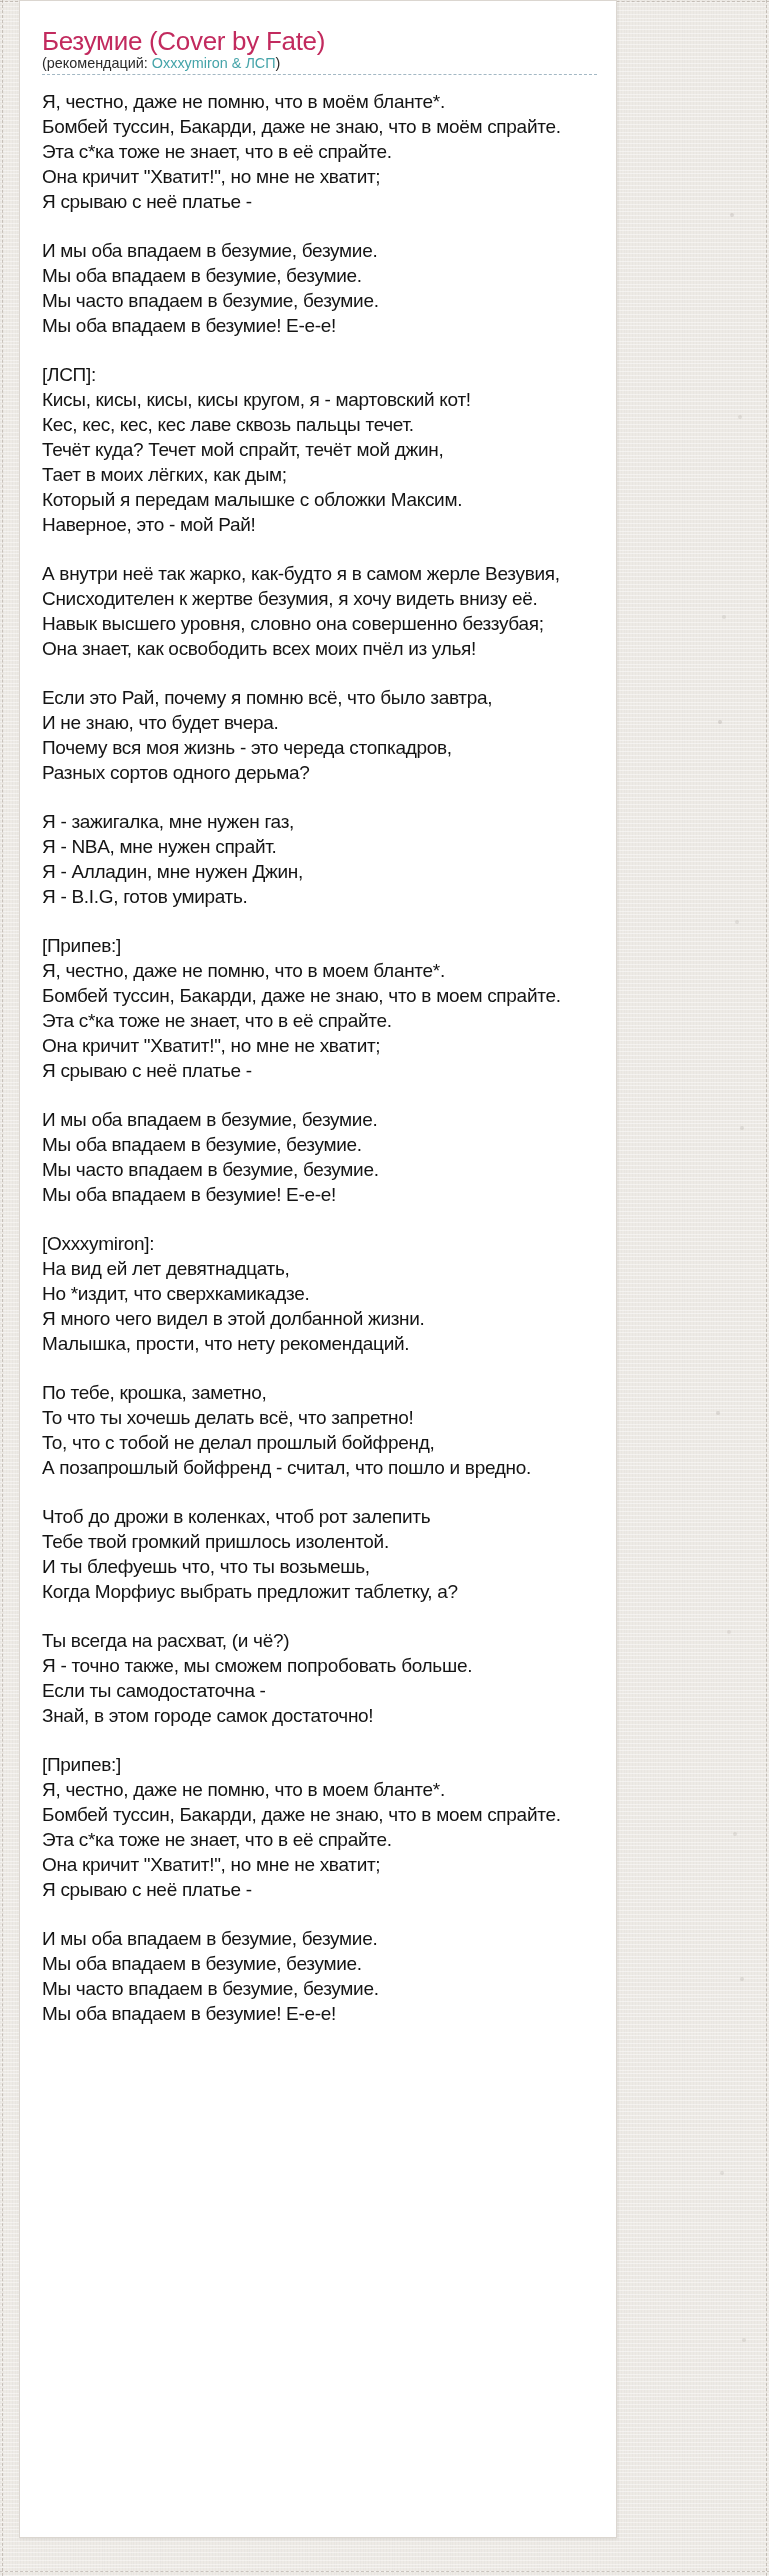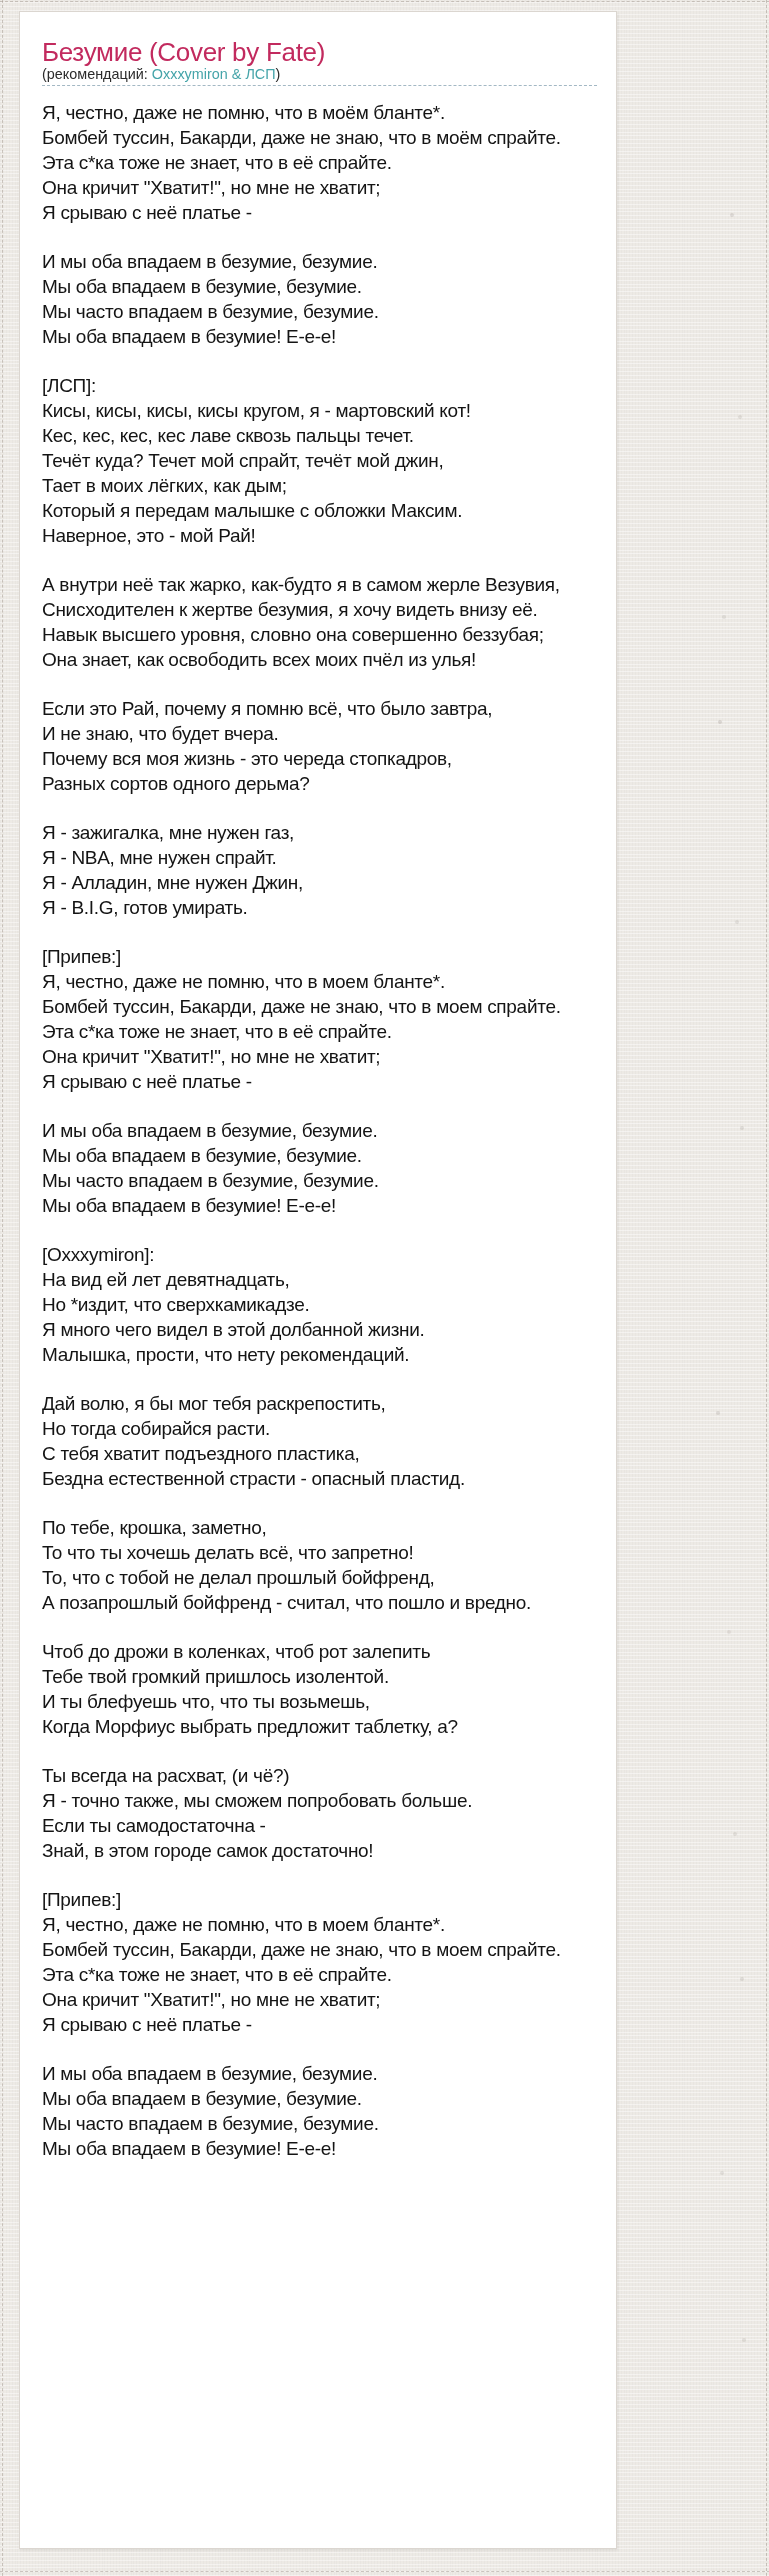--- a/index.html
+++ b/index.html
@@ -16,21 +16,21 @@
       repeating-linear-gradient(0deg, rgba(255,255,255,.45) 0 1px, rgba(0,0,0,0) 1px 3.8px),
       repeating-linear-gradient(90deg, rgba(0,0,0,.018) 0 1px, rgba(0,0,0,0) 1px 2.9px);
   }
   .stitch { position: absolute; z-index: 1; }
   .stitch-left   { left: 1.9px;  top: 0; bottom: 0; border-left: 1px dashed rgba(150,140,128,.45); }
   .stitch-right  { right: 2.9px; top: 0; bottom: 0; border-left: 1px dashed rgba(150,140,128,.45); }
   .stitch-top    { top: 1px;  left: 0; right: 0; border-top: 1px dashed rgba(150,140,128,.45); }
   .stitch-bottom { bottom: 3.8px; left: 0; right: 0; border-top: 1px dashed rgba(150,140,128,.45); }
   .card {
     position: absolute; z-index: 2;
-    left: 19px; top: 11px;
+    left: 19px; top: 0;
     width: 598px; min-height: 2538px;
     box-sizing: border-box;
     background: var(--card_bg, #ffffff);
     border: 1px solid #dbd6d0;
     box-shadow: 1px 1.9px 2.9px rgba(0,0,0,.07);
     padding: 27px 19px 29px 22px;
   }
   h1.song-title {
     margin: 0; padding: 0;
     font-size: 26px; line-height: 27px;
@@ -94,21 +94,20 @@
     <div class="lyrics">
         <p>Я, честно, даже не помню, что в моём бланте*.<br>Бомбей туссин, Бакарди, даже не знаю, что в моём спрайте.<br>Эта с*ка тоже не знает, что в её спрайте.<br>Она кричит "Хватит!", но мне не хватит;<br>Я срываю с неё платье -</p>
         <p>И мы оба впадаем в безумие, безумие.<br>Мы оба впадаем в безумие, безумие.<br>Мы часто впадаем в безумие, безумие.<br>Мы оба впадаем в безумие! Е-е-е!</p>
         <p>[ЛСП]:<br>Кисы, кисы, кисы, кисы кругом, я - мартовский кот!<br>Кес, кес, кес, кес лаве сквозь пальцы течет.<br>Течёт куда? Течет мой спрайт, течёт мой джин,<br>Тает в моих лёгких, как дым;<br>Который я передам малышке с обложки Максим.<br>Наверное, это - мой Рай!</p>
         <p>А внутри неё так жарко, как-будто я в самом жерле Везувия,<br>Снисходителен к жертве безумия, я хочу видеть внизу её.<br>Навык высшего уровня, словно она совершенно беззубая;<br>Она знает, как освободить всех моих пчёл из улья!</p>
         <p>Если это Рай, почему я помню всё, что было завтра,<br>И не знаю, что будет вчера.<br>Почему вся моя жизнь - это череда стопкадров,<br>Разных сортов одного дерьма?</p>
         <p>Я - зажигалка, мне нужен газ,<br>Я - NBA, мне нужен спрайт.<br>Я - Алладин, мне нужен Джин,<br>Я - B.I.G, готов умирать.</p>
         <p>[Припев:]<br>Я, честно, даже не помню, что в моем бланте*.<br>Бомбей туссин, Бакарди, даже не знаю, что в моем спрайте.<br>Эта с*ка тоже не знает, что в её спрайте.<br>Она кричит "Хватит!", но мне не хватит;<br>Я срываю с неё платье -</p>
         <p>И мы оба впадаем в безумие, безумие.<br>Мы оба впадаем в безумие, безумие.<br>Мы часто впадаем в безумие, безумие.<br>Мы оба впадаем в безумие! Е-е-е!</p>
         <p>[Oxxxymiron]:<br>На вид ей лет девятнадцать,<br>Но *издит, что сверхкамикадзе.<br>Я много чего видел в этой долбанной жизни.<br>Малышка, прости, что нету рекомендаций.</p>
-        <p>Дай волю, я бы мог тебя раскрепостить,<br>Но тогда собирайся расти.<br>С тебя хватит подъездного пластика,<br>Бездна естественной страсти - опасный пластид.</p>
         <p>По тебе, крошка, заметно,<br>То что ты хочешь делать всё, что запретно!<br>То, что с тобой не делал прошлый бойфренд,<br>А позапрошлый бойфренд - считал, что пошло и вредно.</p>
         <p>Чтоб до дрожи в коленках, чтоб рот залепить<br>Тебе твой громкий пришлось изолентой.<br>И ты блефуешь что, что ты возьмешь,<br>Когда Морфиус выбрать предложит таблетку, а?</p>
         <p>Ты всегда на расхват, (и чё?)<br>Я - точно также, мы сможем попробовать больше.<br>Если ты самодостаточна -<br>Знай, в этом городе самок достаточно!</p>
         <p>[Припев:]<br>Я, честно, даже не помню, что в моем бланте*.<br>Бомбей туссин, Бакарди, даже не знаю, что в моем спрайте.<br>Эта с*ка тоже не знает, что в её спрайте.<br>Она кричит "Хватит!", но мне не хватит;<br>Я срываю с неё платье -</p>
         <p>И мы оба впадаем в безумие, безумие.<br>Мы оба впадаем в безумие, безумие.<br>Мы часто впадаем в безумие, безумие.<br>Мы оба впадаем в безумие! Е-е-е!</p>
       </div>
   </div>
 
   <div class="specks"></div>
 </div>

